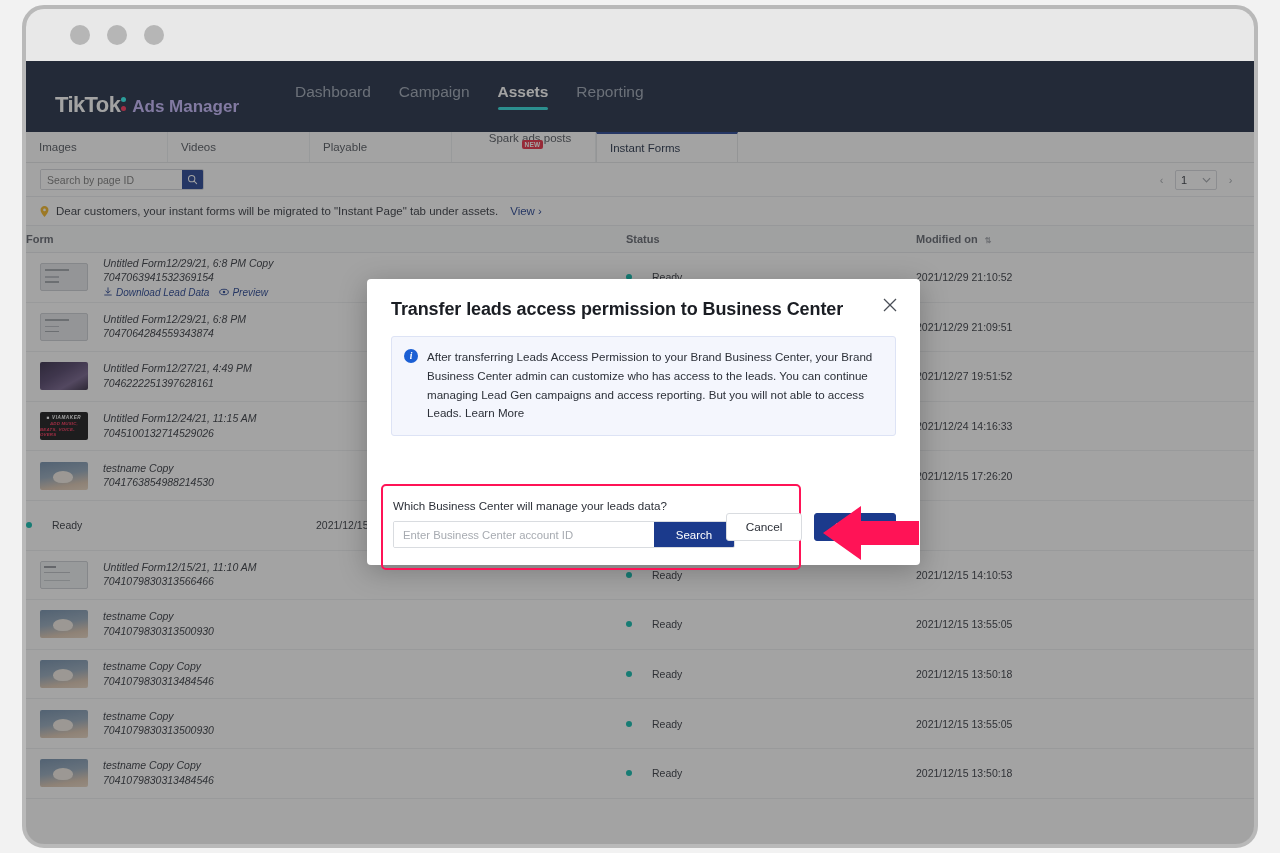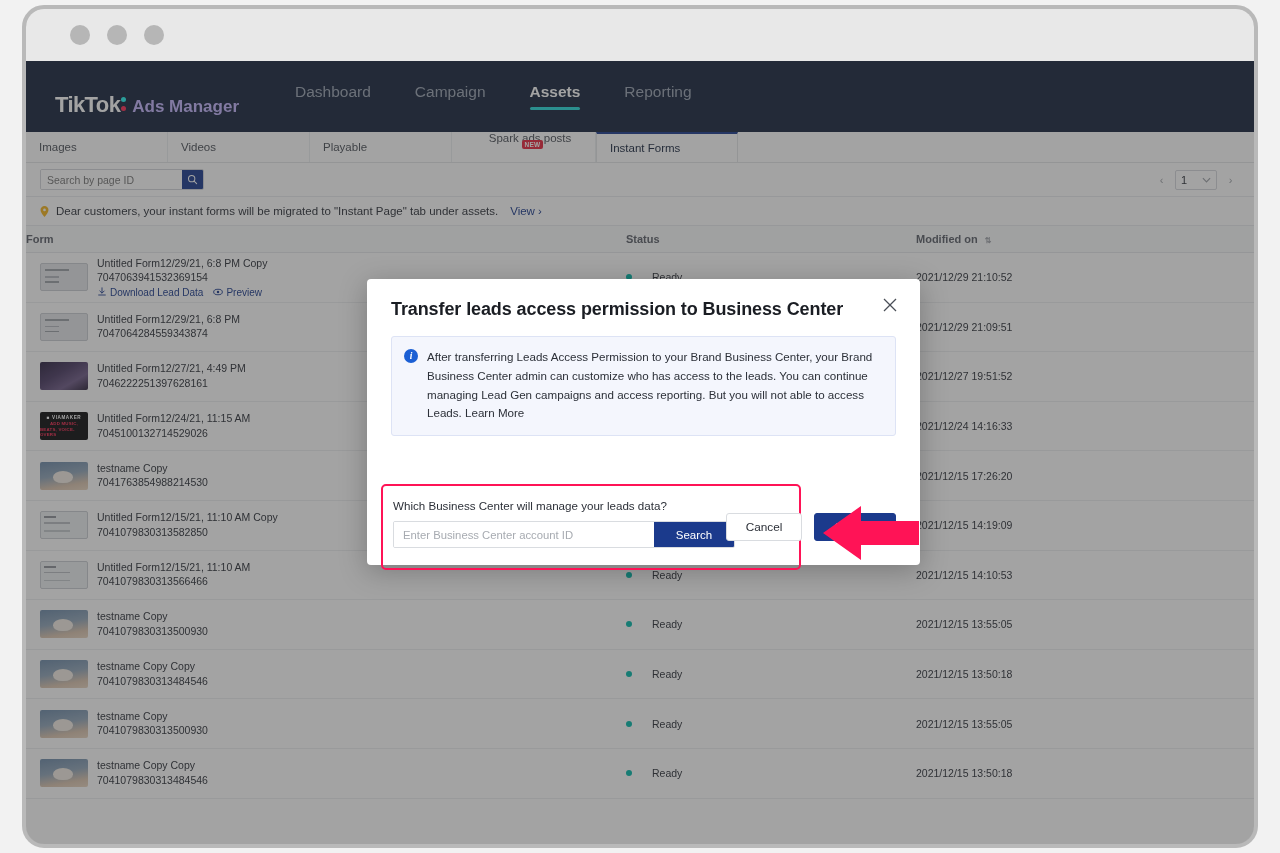--- a/index.html
+++ b/index.html
@@ -55,21 +55,21 @@
     display: inline-block; position: relative;
     width: 7px; height: 18px; margin: 0 4px 0 1px;
   }
   #logo-colon i {
     position: absolute; left: 0; width: 5px; height: 5px; border-radius: 50%;
   }
   #logo-colon i.top { top: 3px; background: #25f4ee; }
   #logo-colon i.bot { top: 12px; background: #fe2c55; }
   #ads-manager { font-size: 17px; color: #c4b5fd; font-weight: 700; }
 
-  #nav-links { display: flex; align-items: center; margin-left: 56px; gap: 44px; }
+  #nav-links { display: flex; align-items: center; margin-left: 56px; gap: 28px; }
   .nav-link {
     font-size: 15.5px; color: #9aa3b2; position: relative;
     padding-bottom: 9px; cursor: pointer; white-space: nowrap;
   }
   .nav-link.active { color: #ffffff; font-weight: bold; }
   .nav-link.active::after {
     content: ""; position: absolute; left: 0; right: 0; bottom: 0;
     height: 3px; background: #25d9d9; border-radius: 2px;
   }
 
@@ -152,21 +152,21 @@
   }
   .col-form { width: 600px; }
   .col-status { width: 290px; }
   .col-mod { flex: 1; }
   .sort-ic { display: inline-block; margin-left: 4px; font-size: 8px; color: #9ea2a8; }
 
   .trow {
     height: 49.6px; display: flex; align-items: center;
     border-bottom: 1px solid #edeff1; background: #ffffff;
   }
-  .cell-form { width: 600px; padding-left: 14px; display: flex; align-items: center; gap: 9px; }
+  .cell-form { width: 600px; padding-left: 14px; display: flex; align-items: center; gap: 15px; font-style: italic; }
   .thumb { width: 48px; height: 28px; border-radius: 2px; flex-shrink: 0; overflow: hidden; }
   .thumb.form-a {
     background: #e4e6e9; border: 1px solid #c9ccd1;
     position: relative;
   }
   .thumb.form-a::before {
     content: ""; position: absolute; left: 4px; top: 5px; width: 24px; height: 2px; background: #9ba0a7;
   }
   .thumb.form-a::after {
     content: ""; position: absolute; left: 4px; top: 12px; width: 14px; height: 1.5px; background: #b3b7bd;
@@ -478,27 +478,20 @@
                 <div class="form-id">7041763854988214530</div>
               </div>
             </div>
             <div class="cell-status">
               <span class="dot-ready"></span>
               <span>Ready</span>
             </div>
             <div class="cell-mod">2021/12/15 17:26:20</div>
           </div>
           <div class="trow">
-            <div class="cell-form">
-              <div class="thumb form-b"></div>
-              <div class="form-meta">
-                <div class="form-title">Untitled Form12/15/21, 11:10 AM Copy</div>
-                <div class="form-id">7041079830313582850</div>
-              </div>
-            </div>
             <div class="cell-status">
               <span class="dot-ready"></span>
               <span>Ready</span>
             </div>
             <div class="cell-mod">2021/12/15 14:19:09</div>
           </div>
           <div class="trow">
             <div class="cell-form">
               <div class="thumb form-b"></div>
               <div class="form-meta">

